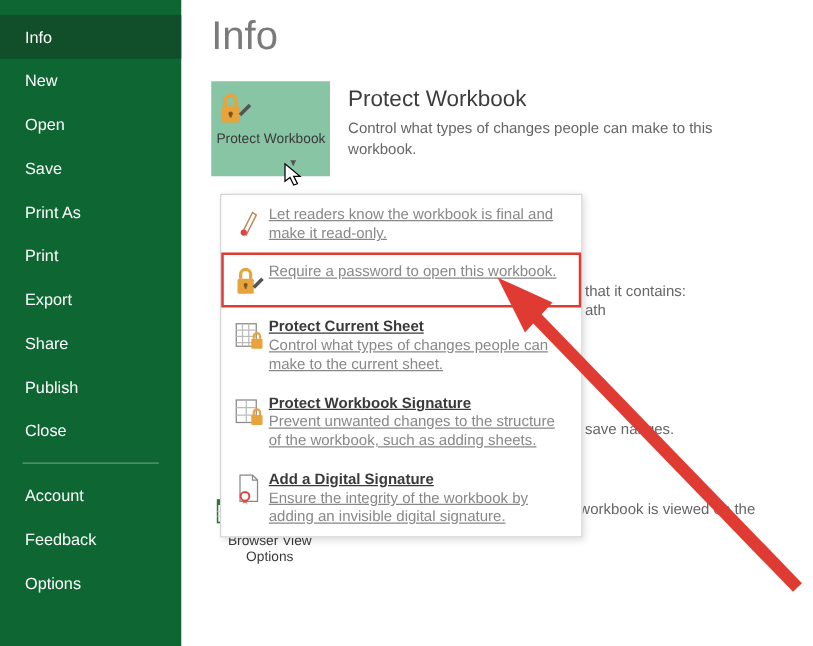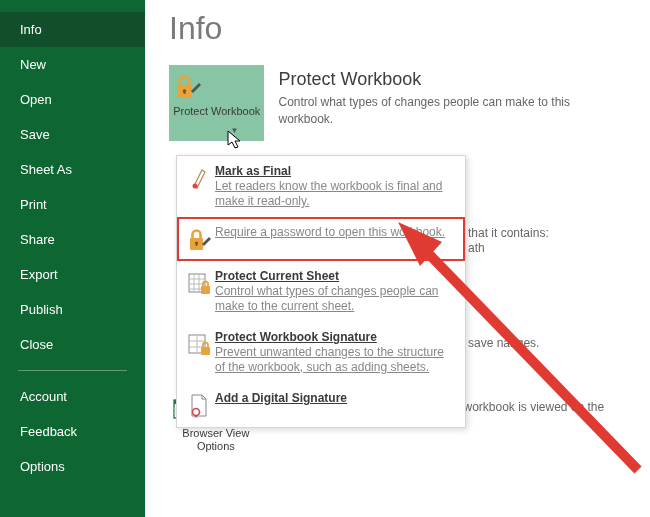--- a/index.html
+++ b/index.html
@@ -35,24 +35,24 @@
 svg { display: block; }
 </style>
 </head>
 <body>
 
 <div class="sidebar">
   <div class="sidebar-item active">Info</div>
   <div class="sidebar-item">New</div>
   <div class="sidebar-item">Open</div>
   <div class="sidebar-item">Save</div>
-  <div class="sidebar-item">Sheet As</div>
+  <div class="sidebar-item">Print As</div>
   <div class="sidebar-item">Print</div>
+  <div class="sidebar-item">Export</div>
   <div class="sidebar-item">Share</div>
-  <div class="sidebar-item">Export</div>
   <div class="sidebar-item">Publish</div>
   <div class="sidebar-item">Close</div>
   <div class="sidebar-divider"></div>
   <div class="sidebar-item">Account</div>
   <div class="sidebar-item">Feedback</div>
   <div class="sidebar-item">Options</div>
 </div>
 
 <div class="content">
   <div class="page-title">Info</div>
@@ -105,21 +105,20 @@
 
 <div class="dropdown">
   <div class="dd-item">
     <div class="dd-icon">
       <svg width="24" height="24" viewBox="0 0 24 24">
           <path d="M6 20 L14 4 L17 6 L9 22 Z" fill="#fff" stroke="#b85" stroke-width="1.2"></path>
           <circle cx="7" cy="20" r="2.5" fill="#d44"></circle>
         </svg>
     </div>
     <div class="dd-text">
-      <div class="dd-title">Mark as Final</div>
       <div class="dd-desc">Let readers know the workbook is final and make it read-only.</div>
     </div>
   </div>
 
   <div class="dd-item highlight">
     <div class="dd-icon">
       <svg width="26" height="26" viewBox="0 0 26 26">
         <rect x="3" y="11" width="13" height="12" rx="1.2" fill="#e8a33d"></rect>
         <path d="M5.5 11 V7.5 a4 4 0 0 1 8 0 V11" fill="none" stroke="#e8a33d" stroke-width="2.6"></path>
         <circle cx="9.5" cy="16" r="1.6" fill="#7b561c"></circle>
@@ -172,20 +171,21 @@
     <div class="dd-icon">
       <svg width="26" height="26" viewBox="0 0 26 26">
         <path d="M5 2 h10 l4 4 v17 h-14 Z" fill="#fff" stroke="#888" stroke-width="1"></path>
         <path d="M15 2 v4 h4" fill="none" stroke="#888" stroke-width="1"></path>
         <circle cx="9" cy="19" r="3.5" fill="none" stroke="#d44" stroke-width="1.6"></circle>
         <path d="M9 22 L7 25 L9 24 L11 25 Z" fill="#d44"></path>
       </svg>
     </div>
     <div class="dd-text">
       <div class="dd-title">Add a Digital Signature</div>
+      <div class="dd-desc">Ensure the integrity of the workbook by adding an invisible digital signature.</div>
     </div>
   </div>
 </div>
 
 <div class="peek peek1">that it contains:</div>
 <div class="peek peek2">ath</div>
 <div class="peek peek3">save   nanges.</div>
 
 <svg class="arrow" width="650" height="517" style="left:0;top:0">
   <line x1="638" y1="470" x2="425" y2="250" stroke="#e03b32" stroke-width="10"></line>

